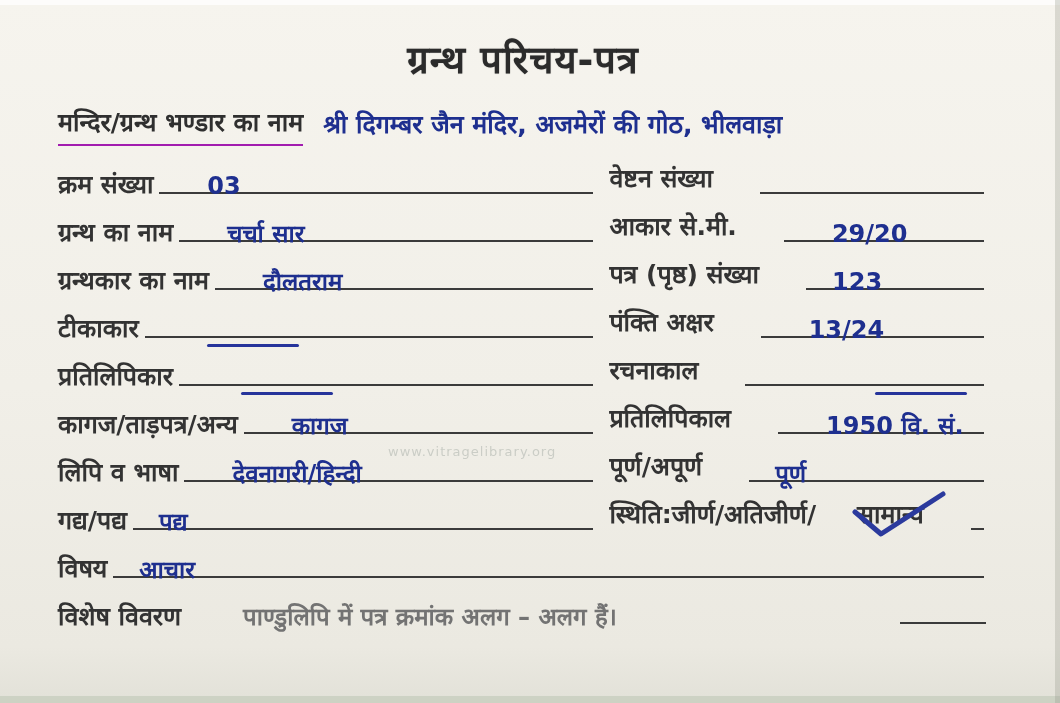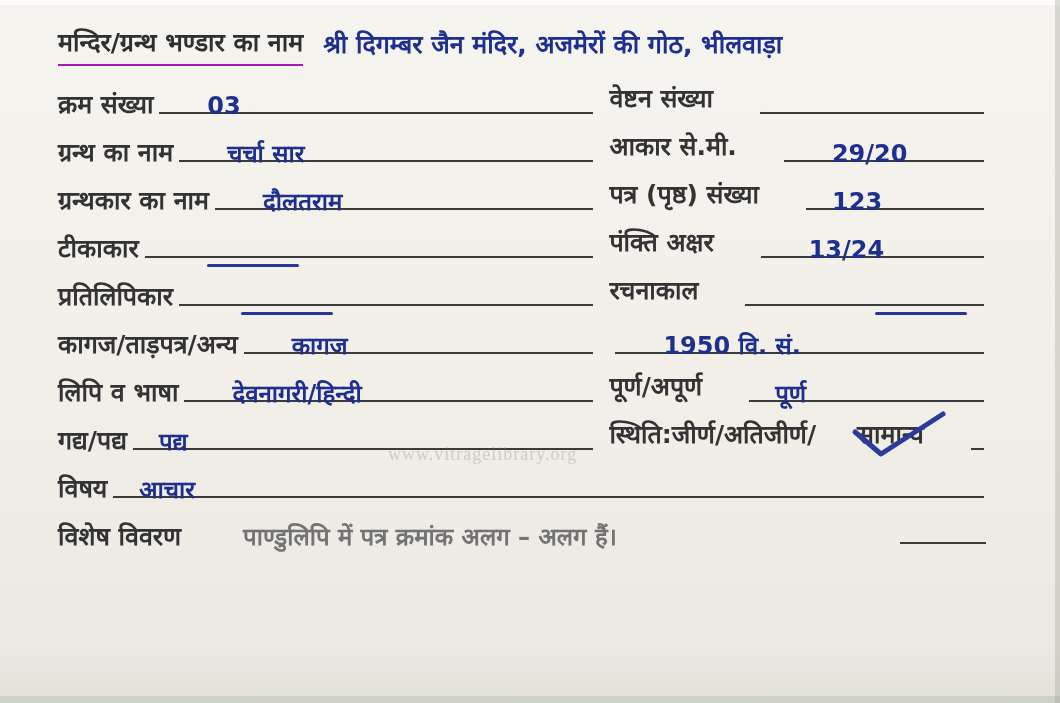--- a/index.html
+++ b/index.html
@@ -44,29 +44,30 @@
 
   .checkwrap{position:relative;display:inline-block;}
   .checkwrap svg{position:absolute;left:-10px;top:-8px;pointer-events:none;}
 
   .row-full{display:flex;align-items:flex-end;height:48px;justify-content:flex-end;}
   .val-plain{color:#737373;font-weight:bold;font-size:24px;margin-left:62px;white-space:nowrap;padding-bottom:4px;}
   .spacer{flex:1;}
   .shortline{width:86px;border-bottom:2px solid #3b3b3b;margin:0 2px 12px 0;}
 
   .watermark{
-    position:absolute;left:388px;top:444px;font-size:18px;letter-spacing:1px;
-    color:rgba(125,138,130,.32);white-space:nowrap;pointer-events:none;font-family:Liberation Serif, serif;
+    position:absolute;left:388px;top:444px;font-size:13px;letter-spacing:1px;
+    color:rgba(125,138,130,.32);white-space:nowrap;pointer-events:none;
   }
 </style>
 </head>
 <body>
 
 <div class="page">
 
+  <div class="title">ग्रन्थ परिचय-पत्र</div>
 
   <div class="hdr-row">
     <span class="hdr-label">मन्दिर/ग्रन्थ भण्डार का नाम</span>
     <span class="hdr-value">श्री दिगम्बर जैन मंदिर, अजमेरों की गोठ, भीलवाड़ा</span>
   </div>
 
   <div class="rows">
 
     <div class="row">
       <div class="cell-l">
@@ -144,20 +145,21 @@
     </div>
 
     <div class="row">
       <div class="cell-l">
         <span class="lbl">कागज/ताड़पत्र/अन्य</span>
         <span class="fill">
           <span class="val">कागज</span>
         </span>
       </div>
       <div class="cell-r">
+        <span class="lbl">प्रतिलिपिकाल</span>
         <span class="fill">
           <span class="val">1950 वि. सं.</span>
         </span>
       </div>
     </div>
 
     <div class="row">
       <div class="cell-l">
         <span class="lbl">लिपि व भाषा</span>
         <span class="fill">

